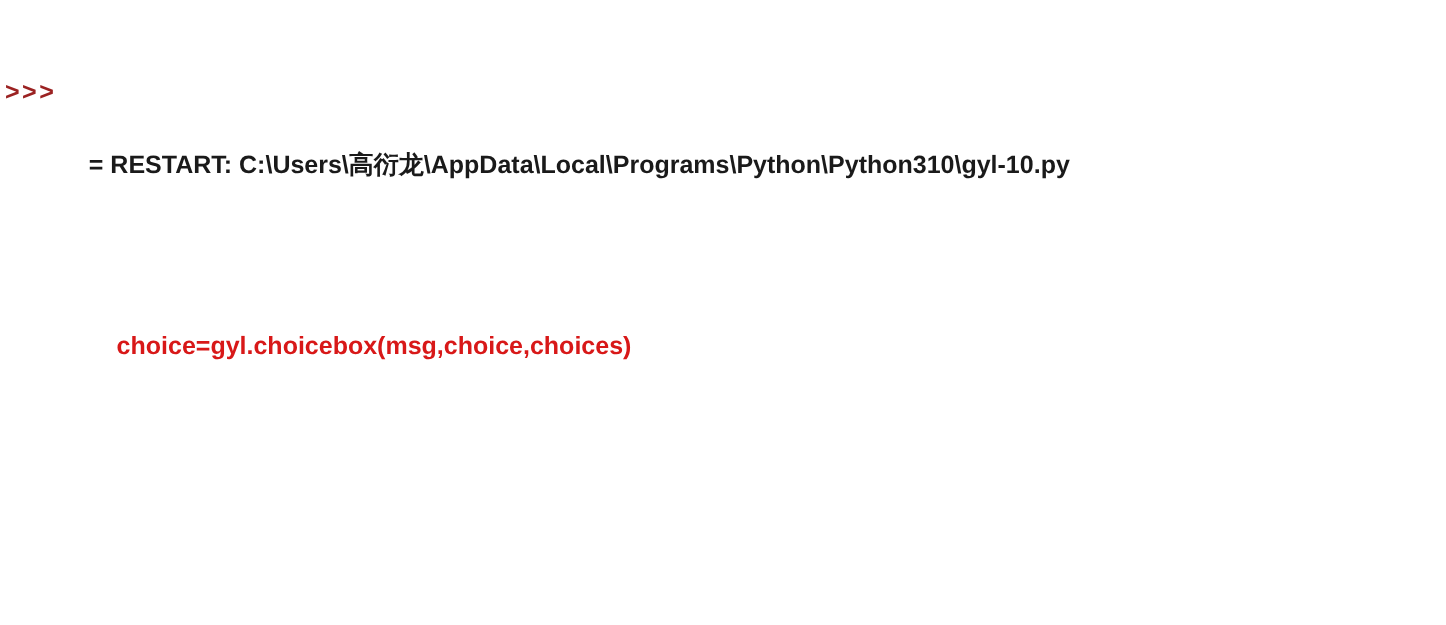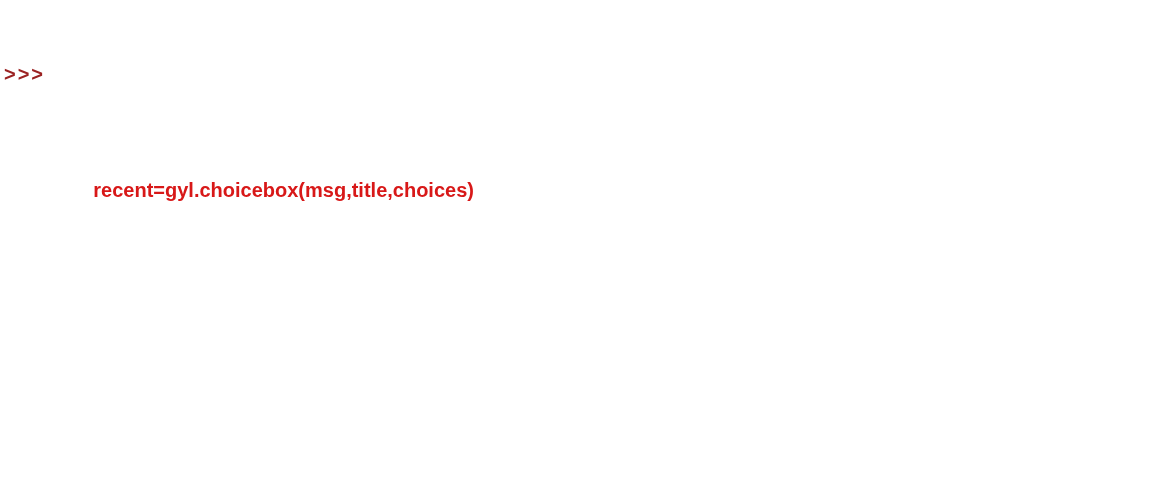--- a/index.html
+++ b/index.html
@@ -46,22 +46,23 @@
       font-weight: 600;
     }
   </style>
 </head>
 <body>
 
 <div class="console">
   <div class="prompt-line">
     <span class="prompt">&gt;&gt;&gt;</span>
     <div class="content">
+      <div class="restart">= RESTART: C:\Users\高衍龙\AppData\Local\Programs\Python\Python310\gyl-10.py</div>
       <div class="traceback">
-        <div>    recent=gyl.choicebox(msg,title,choices)</div>
+        <div>    choice=gyl.choicebox(msg,choice,choices)</div>
         
         
         
         
         
         
         
       </div>
     </div>
   </div>

